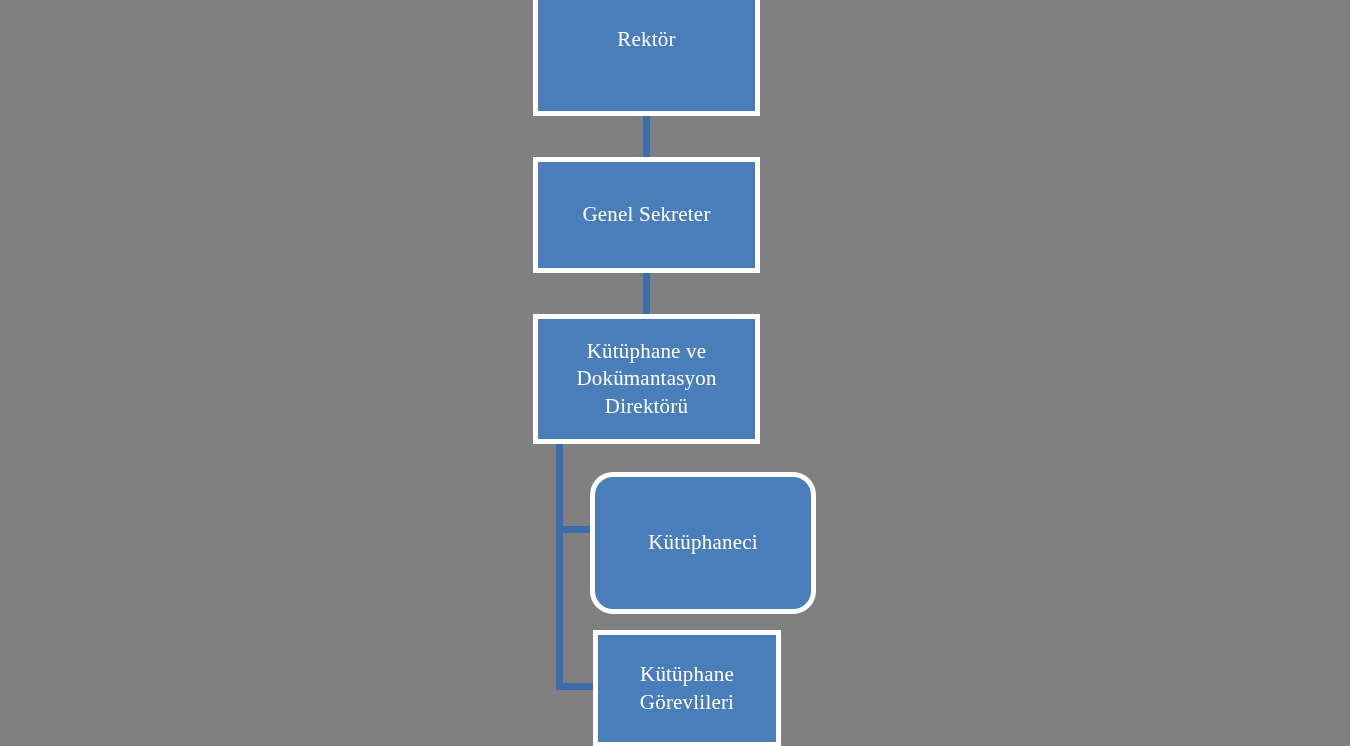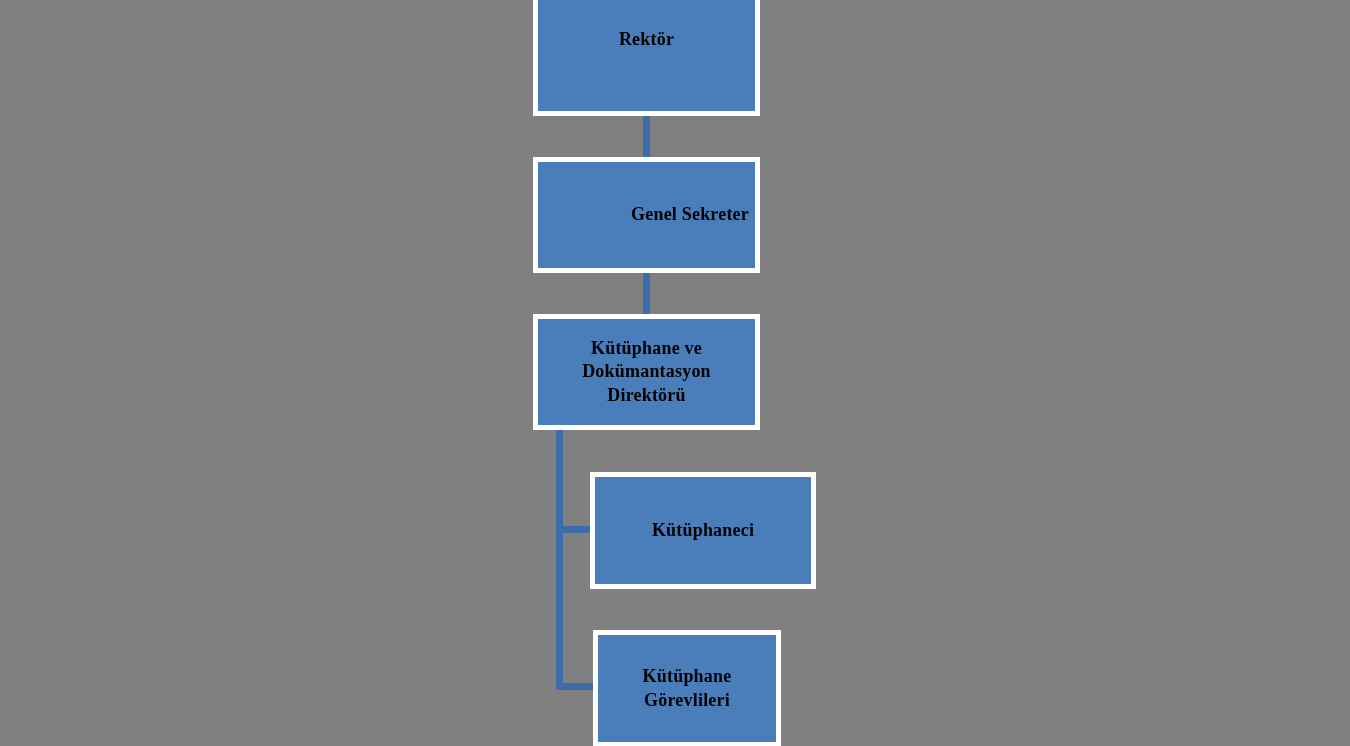--- a/index.html
+++ b/index.html
@@ -27,33 +27,32 @@
     position: absolute;
     box-sizing: border-box;
     background: #4a7ebb;
     border: 5px solid #ffffff;
     display: flex;
     align-items: center;
     justify-content: center;
     text-align: center;
   }
   .node-label {
-    color: #000000;
-    font-size: 18px;
+    color: #ffffff;
+    font-size: 21px;
     line-height: 1.3;
     letter-spacing: 0.2px;
     white-space: pre-line;
     padding: 0 6px;
-    font-weight: bold;
   }
   
   #node-rektor        { left: 533px; top: -37px;  width: 227px; height: 153px; }
-  #node-genel-sekreter{ left: 533px; top: 157px;  width: 227px; height: 116px; justify-content: flex-end; }
-  #node-direktor      { left: 533px; top: 314px;  width: 227px; height: 116px; }
-  #node-kutuphaneci   { left: 590px; top: 472px;  width: 226px; height: 117px; }
+  #node-genel-sekreter{ left: 533px; top: 157px;  width: 227px; height: 116px; }
+  #node-direktor      { left: 533px; top: 314px;  width: 227px; height: 130px; }
+  #node-kutuphaneci   { left: 590px; top: 472px;  width: 226px; height: 142px; border-radius: 23px; }
   #node-gorevliler    { left: 593px; top: 630px;  width: 188px; height: 117px; }
 
   
   #conn-rektor-gs     { left: 643px; top: 113px; width: 7px; height: 47px; }
   #conn-gs-direktor   { left: 643px; top: 270px; width: 7px; height: 47px; }
   #conn-trunk         { left: 556px; top: 427px; width: 7px; height: 263px; }
   #conn-branch-1      { left: 556px; top: 526px; width: 40px; height: 7px; }
   #conn-branch-2      { left: 556px; top: 683px; width: 42px; height: 7px; }
 </style>
 </head>

